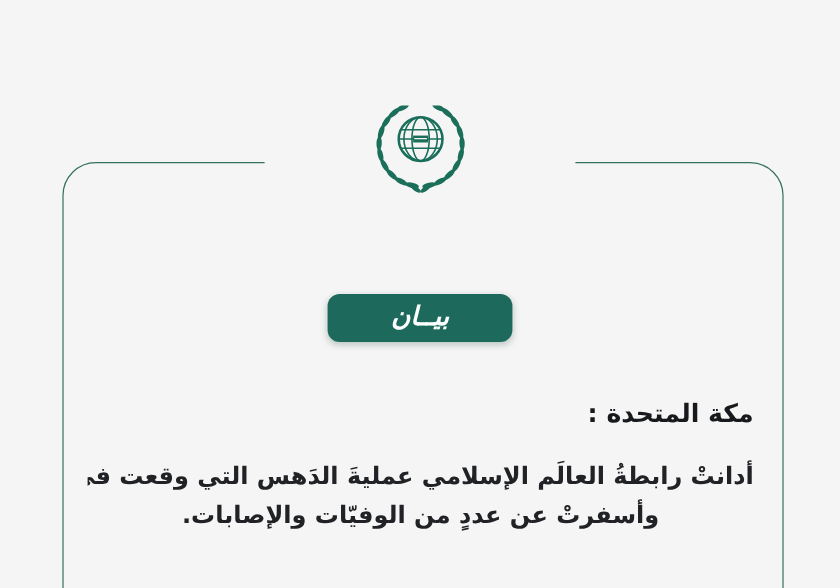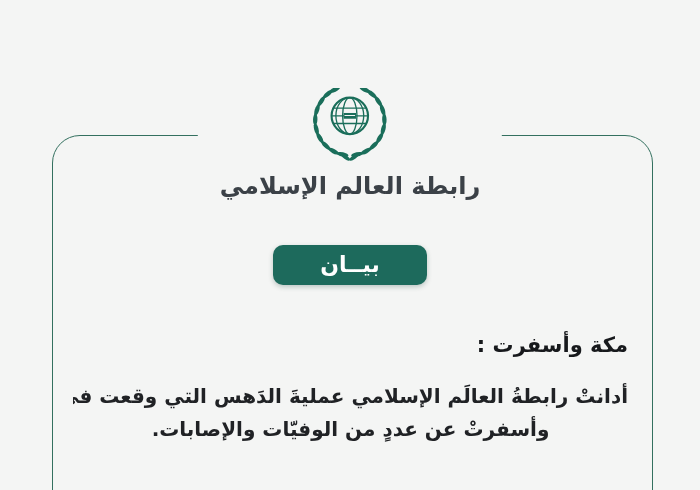--- a/index.html
+++ b/index.html
@@ -51,20 +51,21 @@
     transform:translateX(-50%);
     width:154px;height:40px;
     background:#1d6a5c;
     border-radius:10px;
     box-shadow:0 2px 5px rgba(20,60,50,.25);
     color:#ffffff;
     font-size:22px;font-weight:bold;
     line-height:39px;text-align:center;
     direction:rtl;
     z-index:2;
+    font-style:italic;
   }
   .location-heading{
     position:absolute;
     top:330px;left:73px;
     width:555px;
     direction:rtl;
     text-align:right;
     font-size:21px;font-weight:bold;
     line-height:30px;
     color:#17191c;
@@ -131,25 +132,24 @@
         <circle cx="50" cy="29" r="19" stroke-width="2.2"></circle>
         <ellipse cx="50" cy="29" rx="7.5" ry="19" stroke-width="1.4"></ellipse>
         <ellipse cx="50" cy="29" rx="14.5" ry="19" stroke-width="1.4"></ellipse>
         <line x1="31" y1="29" x2="69" y2="29" stroke-width="1.4"></line>
         <line x1="32.8" y1="21" x2="67.2" y2="21" stroke-width="1.4"></line>
         <line x1="32.8" y1="37" x2="67.2" y2="37" stroke-width="1.4"></line>
       </g>
       <rect x="43.5" y="26" width="13" height="6" fill="#1a6e5a"></rect>
       <line x1="44.5" y1="28.6" x2="55.5" y2="28.6" stroke="#f4f5f4" stroke-width="1.1"></line>
     </svg>
-    <div class="logo-arabic" dir="rtl">رابطة العالم الإسلامي</div>
   </div>
 
   <div class="banner" dir="rtl">بيــان</div>
 
-  <div class="location-heading" dir="rtl">مكة وأسفرت :</div>
+  <div class="location-heading" dir="rtl">مكة المتحدة :</div>
 
   <div class="statement-body" dir="rtl">
     <div class="statement-line">أدانتْ رابطةُ العالَم الإسلامي عمليةَ الدَهس التي وقعت في</div>
     <div class="statement-line last">وأسفرتْ عن عددٍ من الوفيّات والإصابات.</div>
   </div>
 
 </div>
 
 </body></html>

